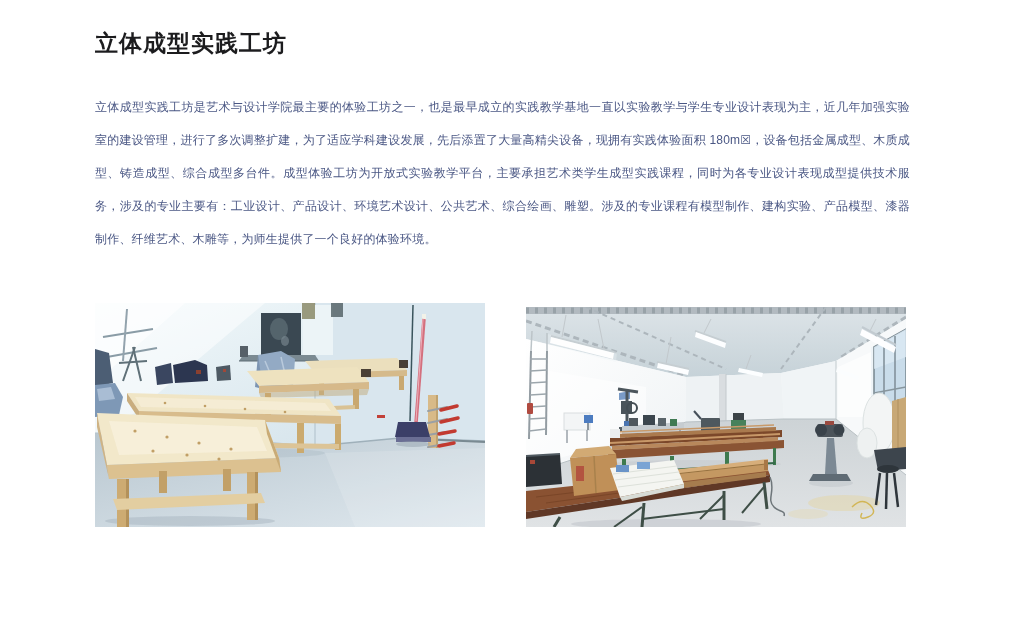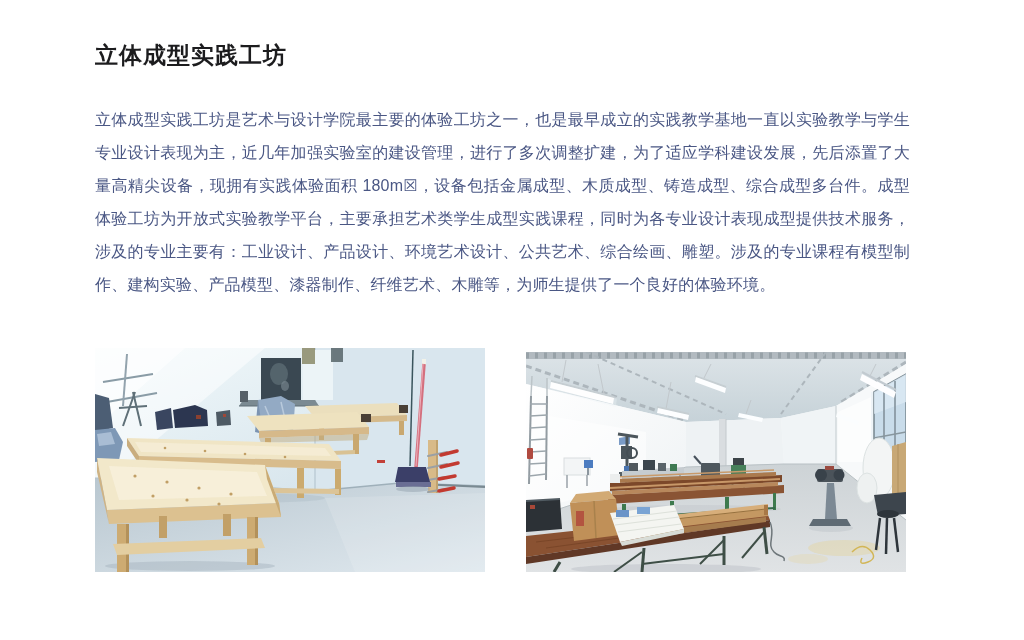--- a/index.html
+++ b/index.html
@@ -1,31 +1,31 @@
 <!DOCTYPE html>
 <html style="--page-bg: #ffffff; --title-color: #1c1c1e; --body-color: #4a5784;"><head>
 <meta charset="utf-8">
 <style>
   html, body { margin: 0; padding: 0; }
   body {
     width: 1024px; height: 640px; overflow: hidden;
     background: var(--page-bg, #ffffff);
     font-family: "Liberation Sans", sans-serif;
   }
-  .doc { padding: 43px 114px 0 95px; }
+  .doc { padding: 31px 114px 0 95px; }
   .title {
     margin: 0;
     font-size: 23px; line-height: 24px; font-weight: 700;
     letter-spacing: 1px;
     color: var(--title-color, #1c1c1e);
     font-family: "Liberation Sans", sans-serif;
   }
   .body-text {
     margin: 36px 0 0 0;
-    font-size: 16px; line-height: 33px;
+    font-size: 12px; line-height: 33px;
     letter-spacing: 0.2px;
     color: var(--body-color, #4a5784);
     text-align: justify;
     text-align-last: left;
   }
   .photos {
     margin-top: 47px;
     display: flex; align-items: flex-end; gap: 41px;
   }
   figure { margin: 0; font-size: 0; line-height: 0; }

